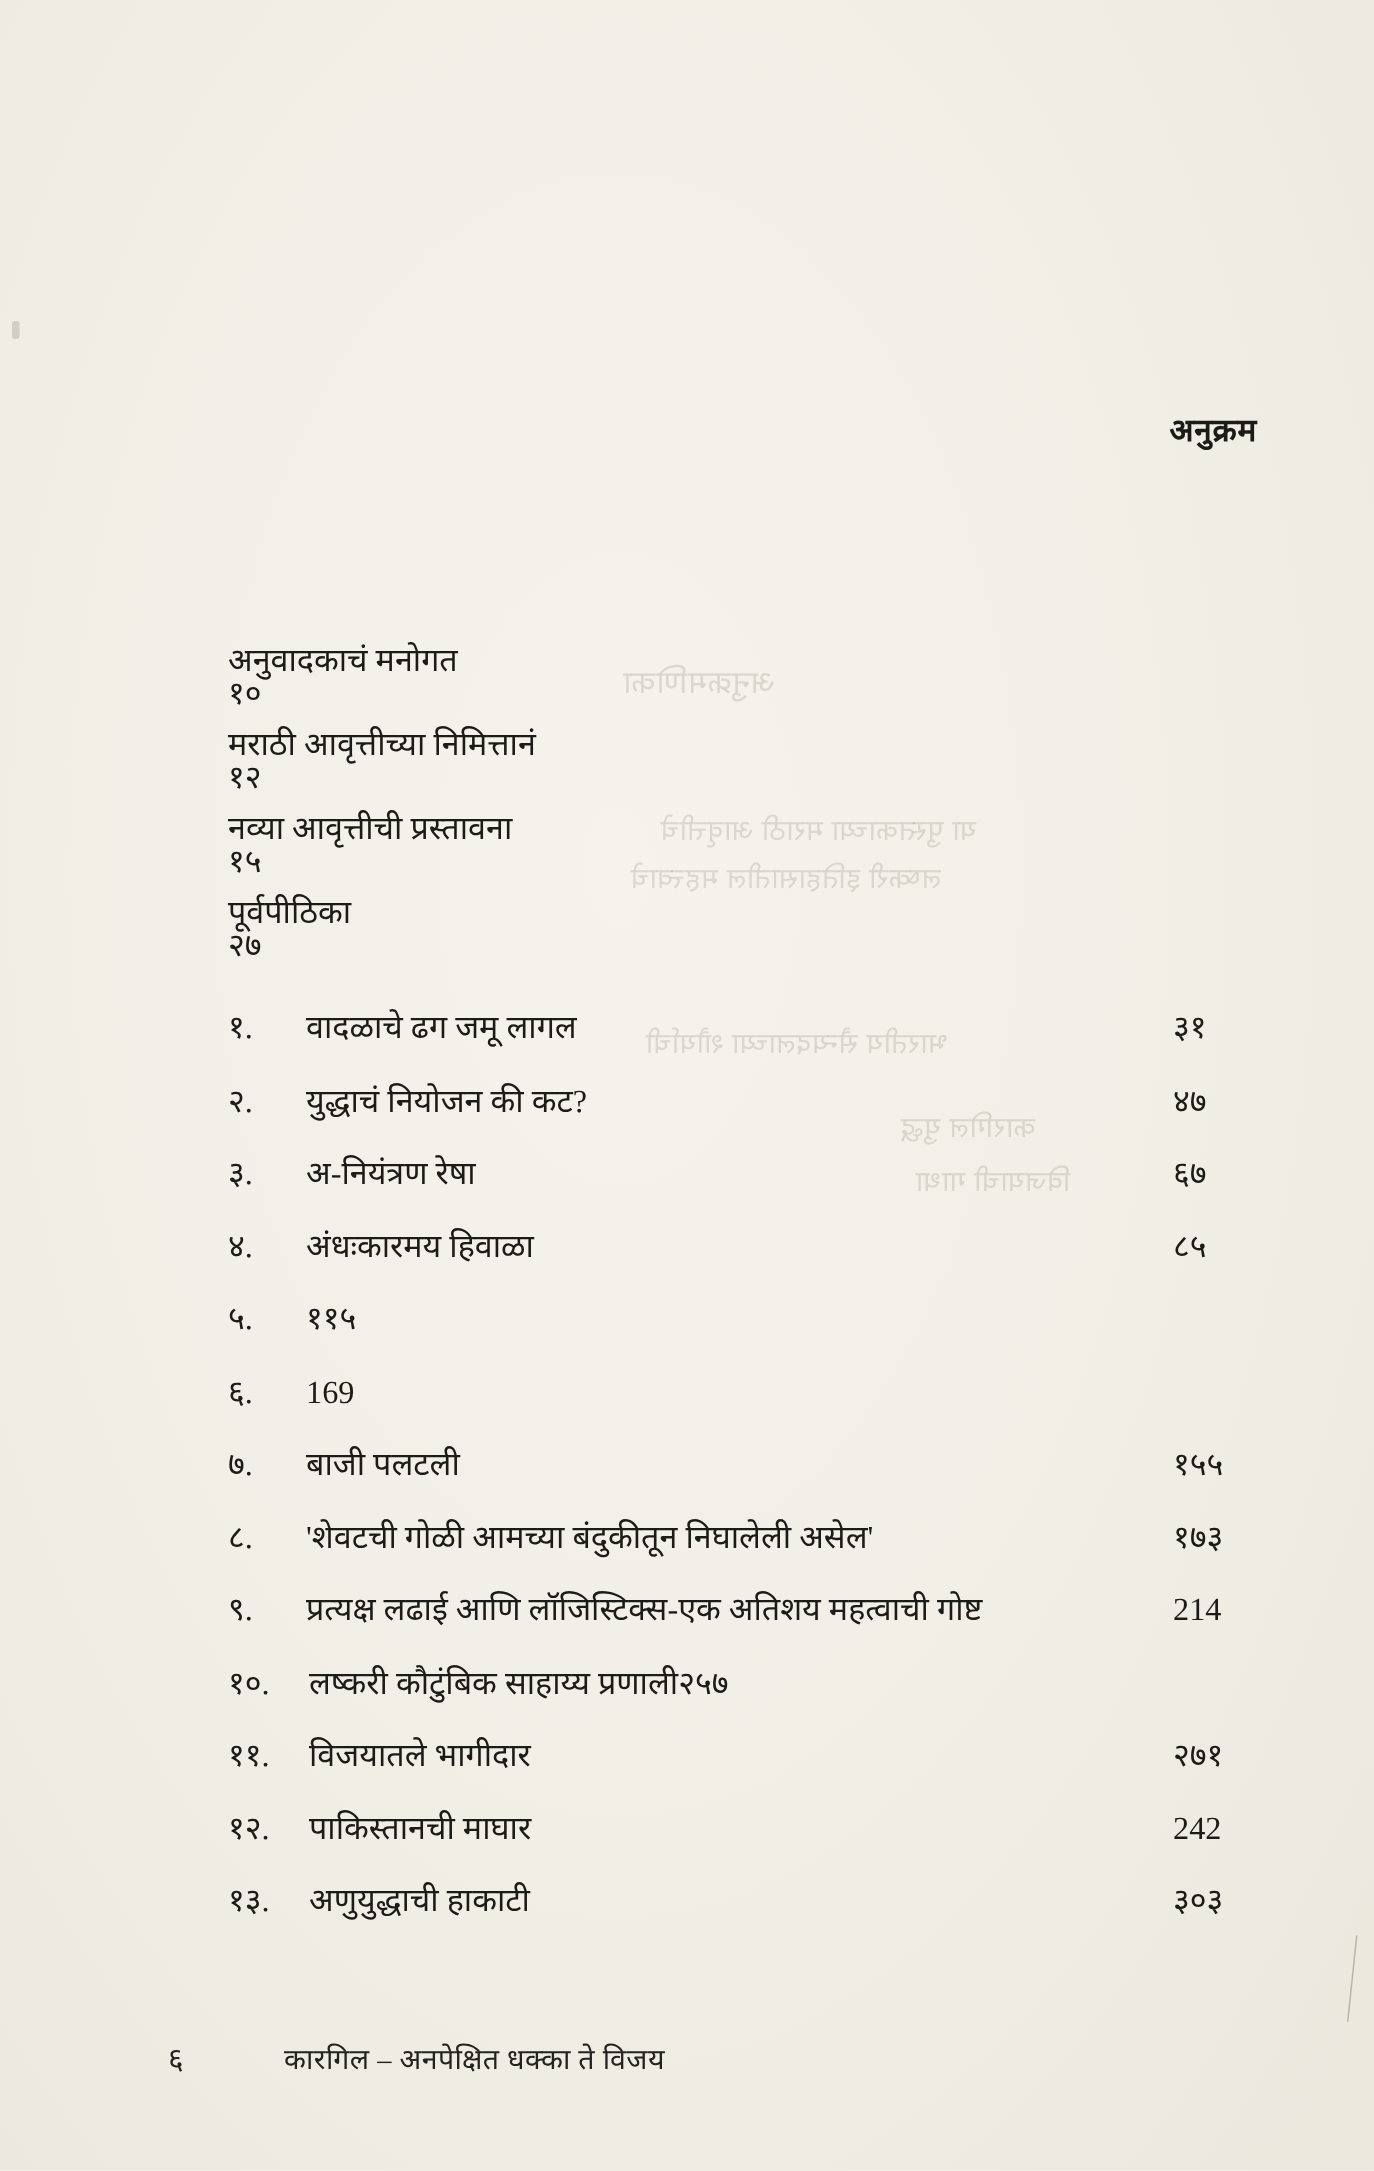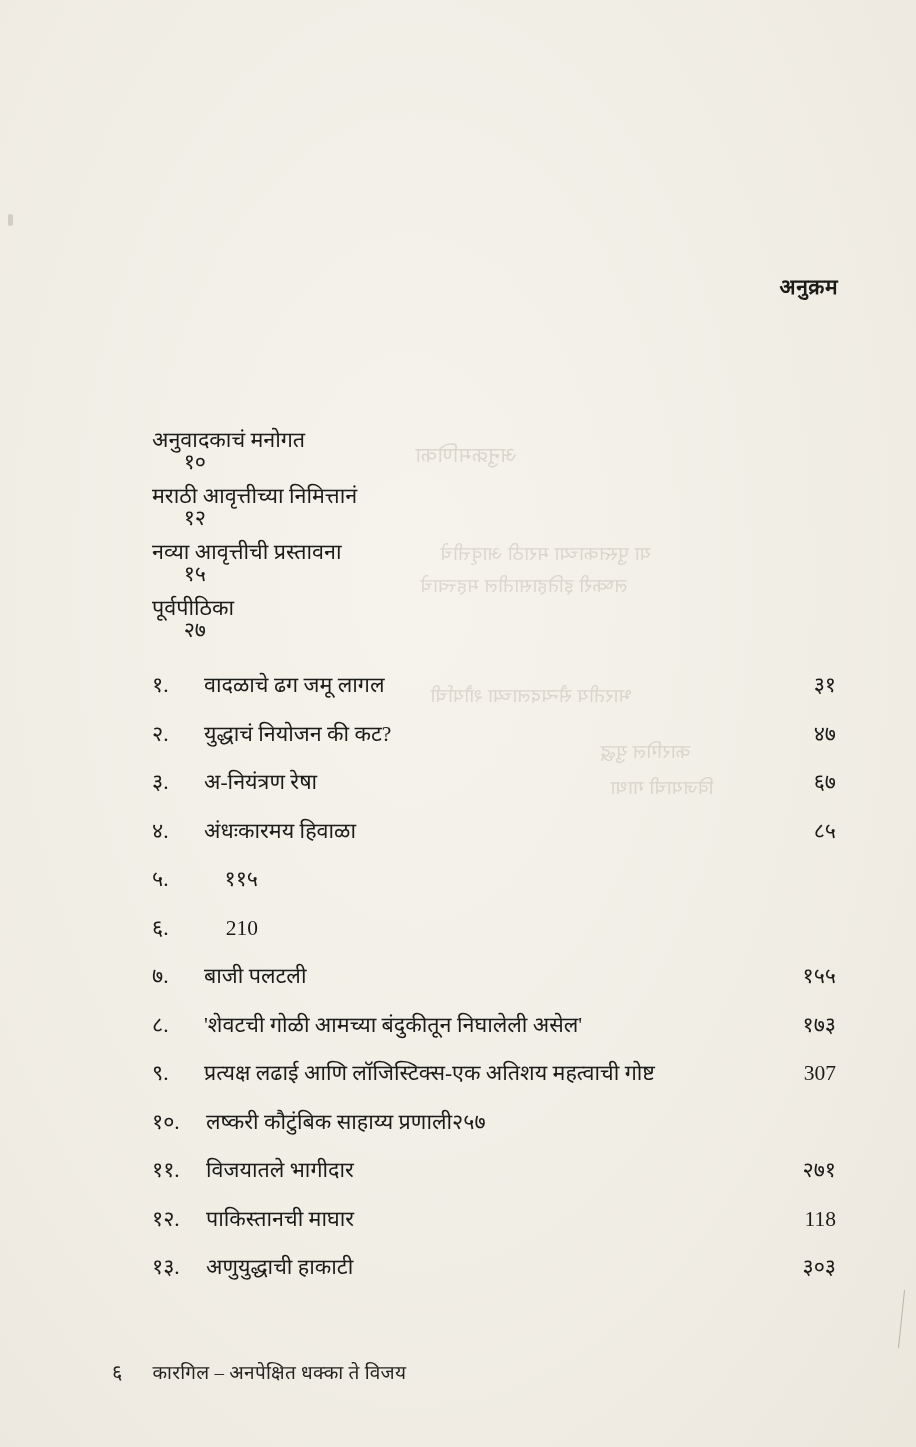--- a/index.html
+++ b/index.html
@@ -70,38 +70,38 @@
     white-space: nowrap;
   }
   .num.wide { width: 54px; flex: 0 0 54px; }
   .label {
     flex: 1 1 auto;
     white-space: nowrap;
   }
   .front-group .label { margin-left: 0; }
   .page-no {
     flex: 0 0 auto;
-    text-align: right;
+    text-align: left;
     min-width: 54px;
     white-space: nowrap;
   }
   .front-group .page-no { padding-right: 2px; }
 
   .footer {
     position: absolute;
     bottom: 62px;
     left: 112px;
     display: flex;
     align-items: baseline;
     gap: 30px;
     font-size: 19px;
     color: #23231f;
   }
   .footer .folio { font-size: 20px; }
-  .footer .book-title { letter-spacing: 0.3px; }
+  .footer .book-title { letter-spacing: 0.3px; margin-left: 37px; }
 
   .edge-mark {
     position: absolute;
     right: 14px;
     top: 1290px;
     width: 1px;
     height: 58px;
     background: rgba(90, 85, 70, 0.35);
     transform: rotate(6deg);
   }
@@ -173,51 +173,51 @@
         <span class="num">४.</span>
         <span class="label">अंधःकारमय हिवाळा</span>
         <span class="page-no">८५</span>
       </div>
       <div class="toc-row">
         <span class="num">५.</span>
         <span class="page-no">११५</span>
       </div>
       <div class="toc-row">
         <span class="num">६.</span>
-        <span class="page-no">210</span>
+        <span class="page-no">169</span>
       </div>
       <div class="toc-row">
         <span class="num">७.</span>
         <span class="label">बाजी पलटली</span>
         <span class="page-no">१५५</span>
       </div>
       <div class="toc-row">
         <span class="num">८.</span>
         <span class="label">'शेवटची गोळी आमच्या बंदुकीतून निघालेली असेल'</span>
         <span class="page-no">१७३</span>
       </div>
       <div class="toc-row">
         <span class="num">९.</span>
         <span class="label">प्रत्यक्ष लढाई आणि लॉजिस्टिक्स-एक अतिशय महत्वाची गोष्ट</span>
-        <span class="page-no">307</span>
+        <span class="page-no">214</span>
       </div>
       <div class="toc-row">
         <span class="num wide">१०.</span>
         <span class="label">लष्करी कौटुंबिक साहाय्य प्रणाली२५७</span>
         <span class="page-no"></span>
       </div>
       <div class="toc-row">
         <span class="num wide">११.</span>
         <span class="label">विजयातले भागीदार</span>
         <span class="page-no">२७१</span>
       </div>
       <div class="toc-row">
         <span class="num wide">१२.</span>
         <span class="label">पाकिस्तानची  माघार</span>
-        <span class="page-no">118</span>
+        <span class="page-no">242</span>
       </div>
       <div class="toc-row">
         <span class="num wide">१३.</span>
         <span class="label">अणुयुद्धाची हाकाटी</span>
         <span class="page-no">३०३</span>
       </div>
     </div>
 
   </div>
 

